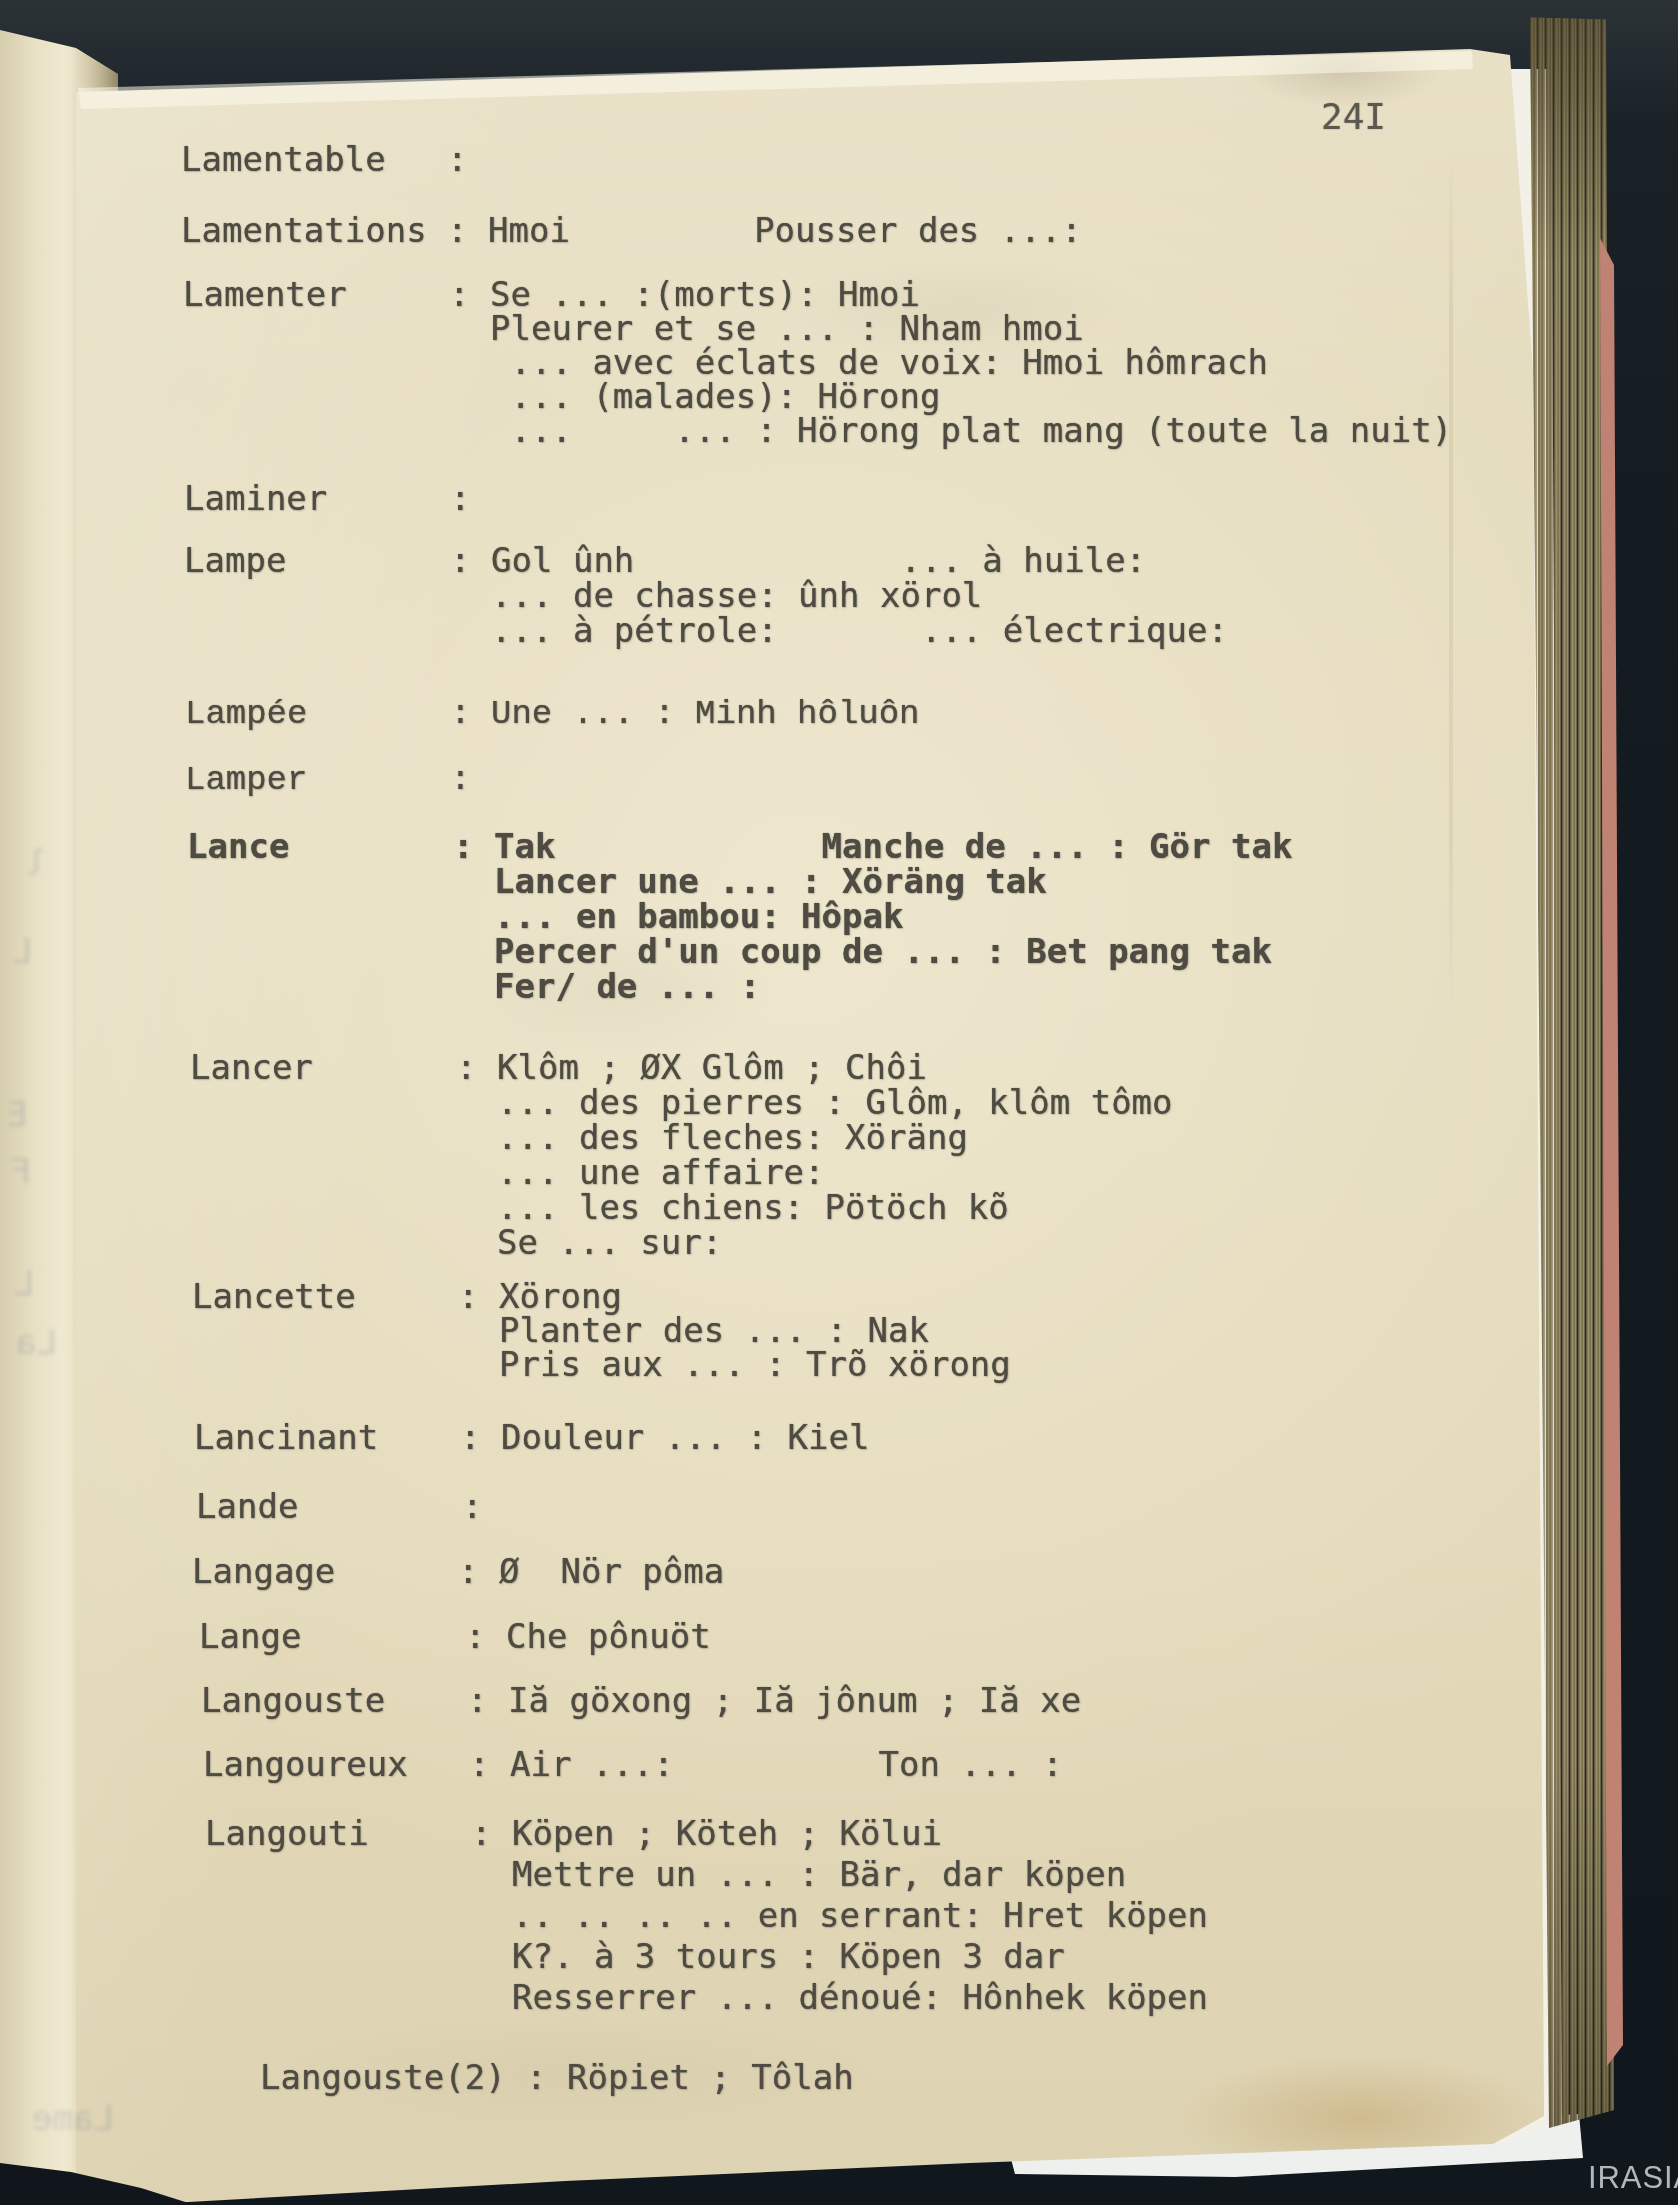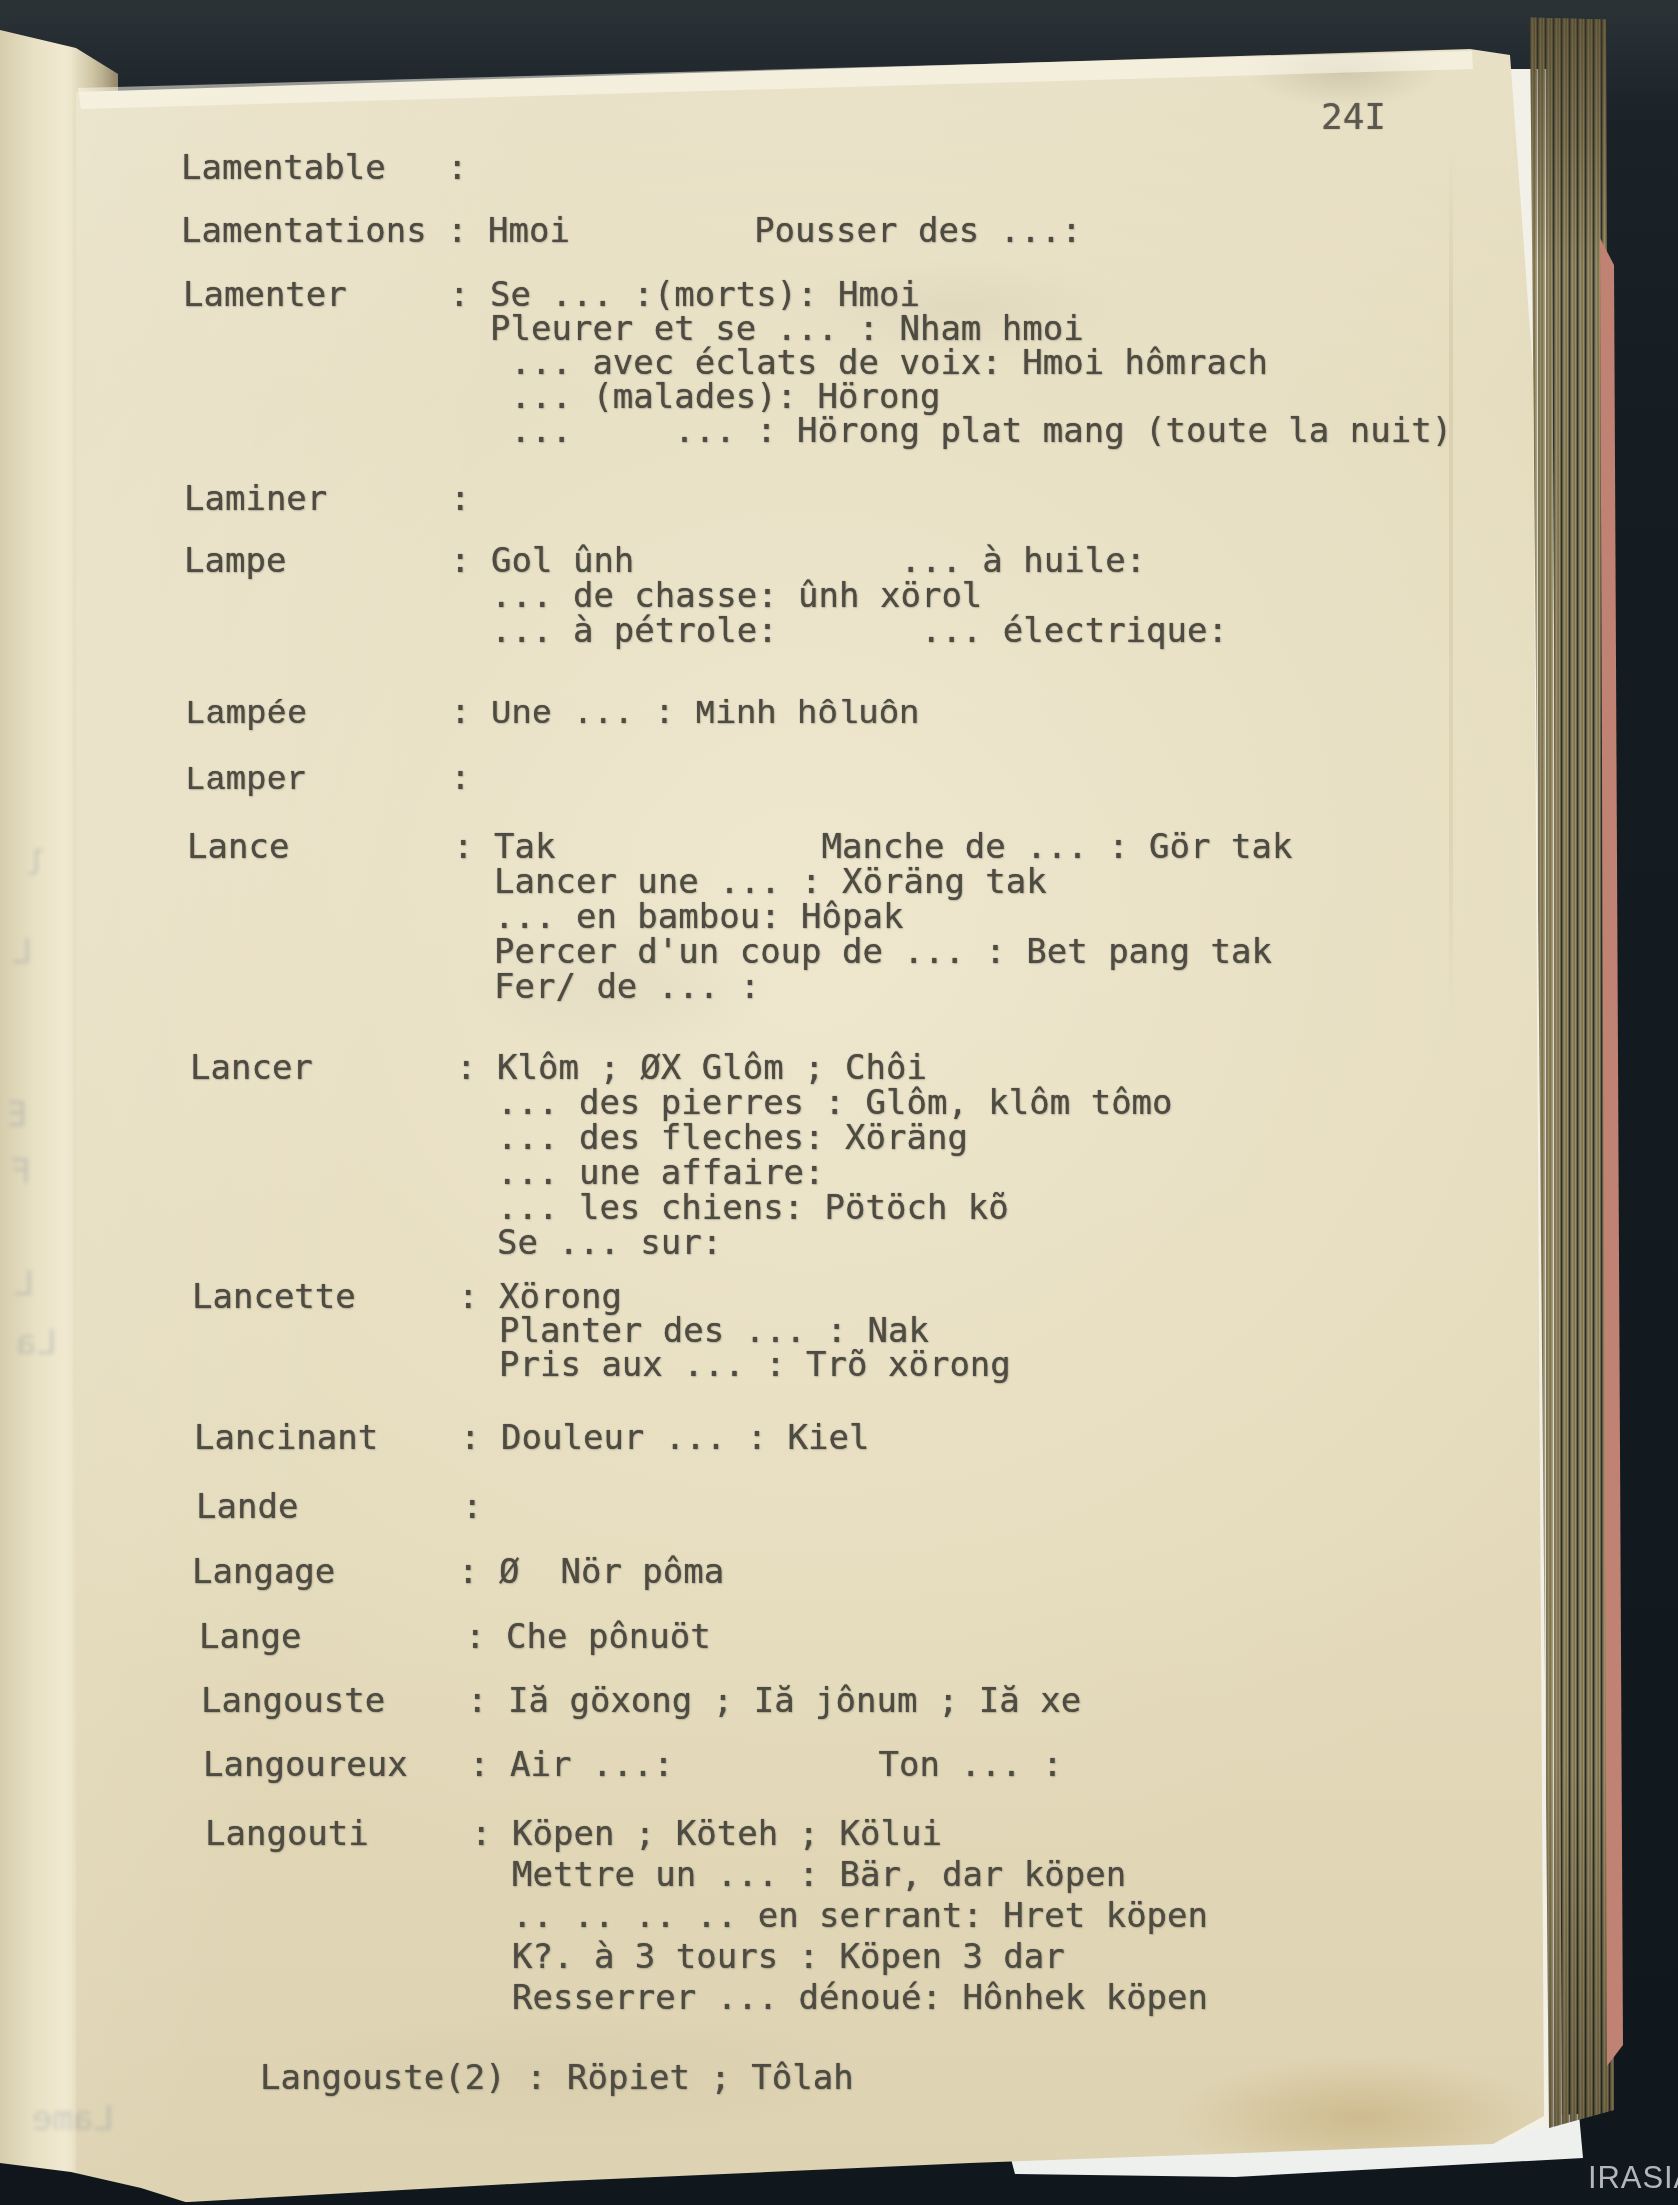--- a/index.html
+++ b/index.html
@@ -115,34 +115,34 @@
 <div class="top-sheet-edge"></div>
 <div class="page-crease"></div>
 
 <div class="smudge" style="left:776px;top:256px;width:371px;height:106px;background:radial-gradient(ellipse,rgba(120,115,95,.07),transparent 70%);"></div>
 <div class="smudge" style="left:459px;top:918px;width:318px;height:141px;background:radial-gradient(ellipse,rgba(120,115,95,.06),transparent 70%);"></div>
 <div class="smudge" style="left:265px;top:2011px;width:618px;height:124px;background:radial-gradient(ellipse,rgba(130,120,90,.06),transparent 70%);"></div>
 
 <pre class="page-number">24I</pre>
 
 <div class="typed">
-    <pre class="tblock" style="left: 181px; top: 150px; line-height: 34px;">Lamentable   :</pre>
+    <pre class="tblock" style="left: 181px; top: 142px; line-height: 34px;">Lamentable   :</pre>
     <pre class="tblock" style="left: 181px; top: 213px; line-height: 34px;">Lamentations : Hmoi         Pousser des ...:</pre>
     <pre class="tblock" style="left: 183px; top: 277px; line-height: 34px;">Lamenter     : Se ... :(morts): Hmoi
                Pleurer et se ... : Nham hmoi
                 ... avec éclats de voix: Hmoi hômrach
                 ... (malades): Hörong
                 ...     ... : Hörong plat mang (toute la nuit)</pre>
     <pre class="tblock" style="left: 184px; top: 481px; line-height: 34px; text-align: right;">Laminer      :</pre>
     <pre class="tblock" style="left: 184px; top: 543px; line-height: 35px;">Lampe        : Gol ûnh             ... à huile:
                ... de chasse: ûnh xörol
                ... à pétrole:       ... électrique:</pre>
     <pre class="tblock" style="left: 185px; top: 697px; line-height: 34px; font-family: Liberation Mono, monospace;">Lampée       : Une ... : Minh hôluôn</pre>
     <pre class="tblock" style="left: 185px; top: 763px; line-height: 34px; font-family: Liberation Mono, monospace;">Lamper       :</pre>
-    <pre class="tblock" style="left: 187px; top: 829px; line-height: 35px;">Lance        : Tak             Manche de ... : Gör tak
+    <pre class="tblock" style="left: 187px; top: 829px; line-height: 35px; font-weight: bold;">Lance        : Tak             Manche de ... : Gör tak
                Lancer une ... : Xöräng tak
                ... en bambou: Hôpak
                Percer d'un coup de ... : Bet pang tak
                Fer/ de ... :</pre>
     <pre class="tblock" style="left: 190px; top: 1050px; line-height: 35px;">Lancer       : Klôm ; ØX Glôm ; Chôi
                ... des pierres : Glôm, klôm tômo
                ... des fleches: Xöräng
                ... une affaire:
                ... les chiens: Pötöch kõ
                Se ... sur:</pre>

